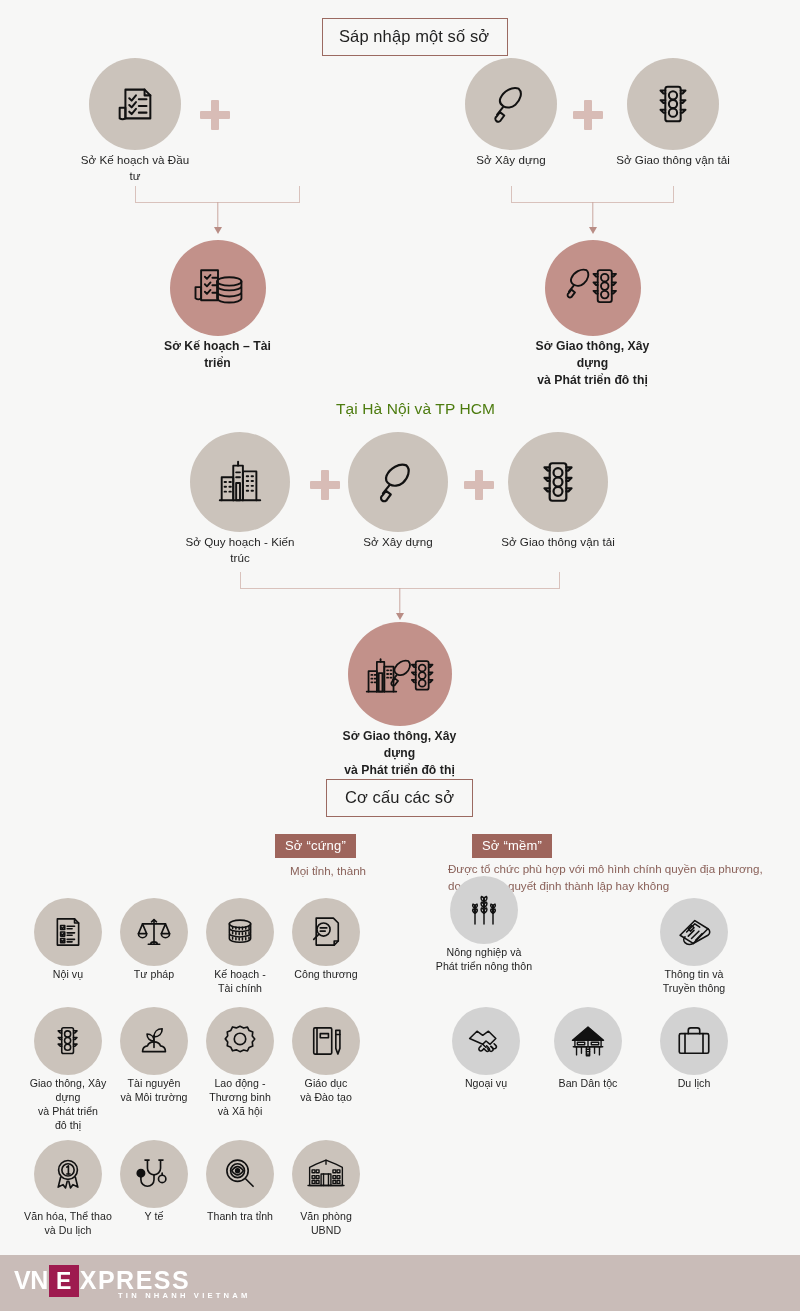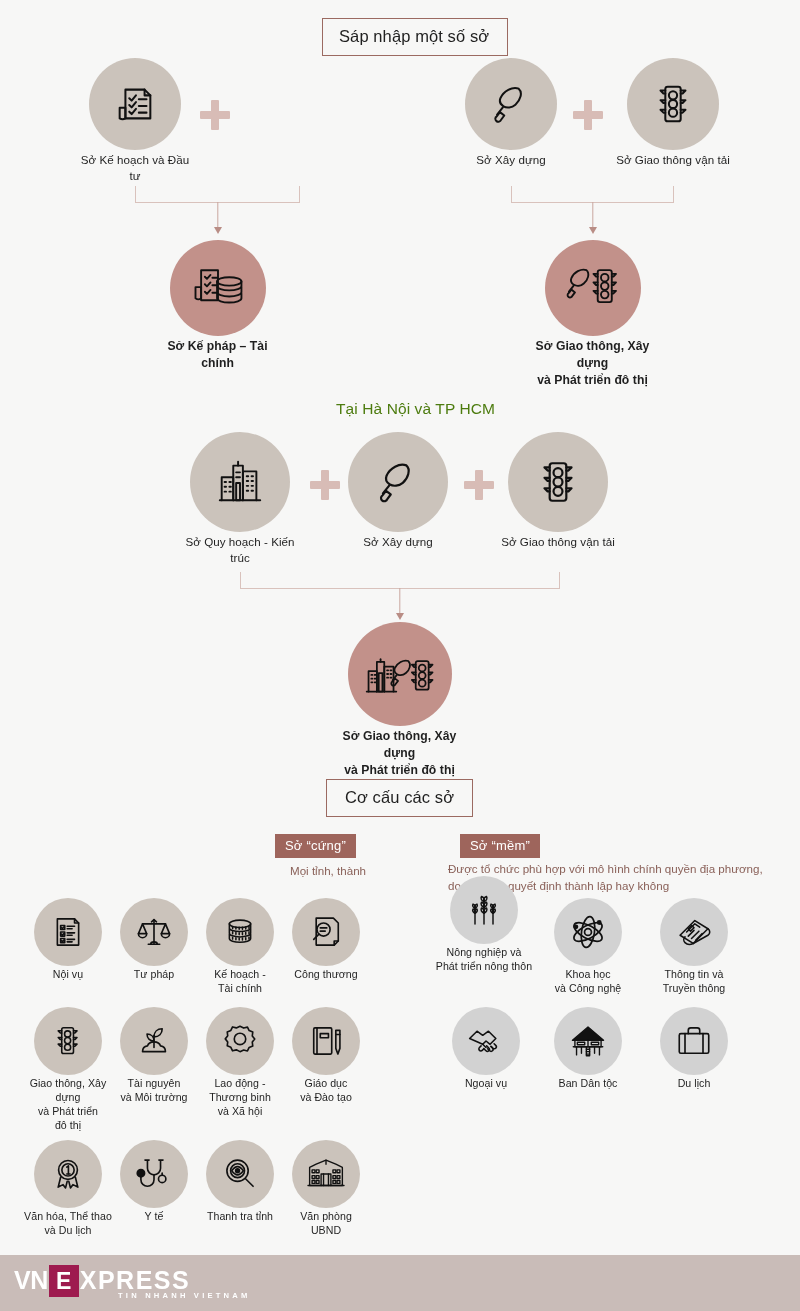--- a/index.html
+++ b/index.html
@@ -179,21 +179,21 @@
         <path d="M18 23l2.2 2.2L24 21"></path>
           <path d="M26 24h5"></path>
         <path d="M18 31l2.2 2.2L24 29"></path>
           <path d="M26 32h5"></path>
         <ellipse cx="44" cy="20" rx="13" ry="4.5"></ellipse>
         <path d="M31 20v5c0 2.5 5.8 4.5 13 4.5S57 27.5 57 25v-5"></path>
         <path d="M31 26.5v5c0 2.5 5.8 4.5 13 4.5S57 34 57 31.5v-5"></path>
         <path d="M31 33v5c0 2.5 5.8 4.5 13 4.5S57 40.5 57 38v-5"></path>
       </svg>
     </div>
-    <div class="caption bold">Sở Kế pháp –  Tài chính</div>
+    <div class="caption bold">Sở Kế hoạch –  Tài triển</div>
   </div>
 
   <div class="node" style="left:455px; top:58px; width:112px;">
     <div class="circ taupe" style="width:92px;height:92px;">
       <svg width="48" height="48" viewBox="0 0 50 50" fill="none" stroke="#111" stroke-width="2.1" stroke-linecap="round" stroke-linejoin="round">
         <path d="M33 9c-6.5-2.5-16 2.5-19 10-1.4 3.5.2 6.6 3.2 8.4 3.4 2 8.6 1.6 12.4-1.6C34.6 21.4 37.6 13 33 9z"></path>
         <path d="M16.5 28.5l-6 7.5"></path>
         <path d="M13.5 33.5l-3.4 4.3a3.1 3.1 0 1 0 4.6 3.6l3.3-4.4z"></path>
       </svg>
     </div>
@@ -322,21 +322,21 @@
     </div>
     <div class="caption bold">Sở Giao thông, Xây dựng
 và Phát triển đô thị</div>
   </div>
 
   <div class="title-box" style="left:326px; top:779px;">Cơ cấu các sở</div>
 
   <div class="badge" style="left:275px; top:834px;">Sở “cứng”</div>
   <div class="badge-sub" style="left:290px; top:863px;">Mọi tỉnh, thành</div>
 
-  <div class="badge" style="left:460px; top:834px;">Sở “mềm”</div>
+  <div class="badge" style="left:472px; top:834px;">Sở “mềm”</div>
   <div class="badge-sub" style="left:448px; top:861px;">Được tổ chức phù hợp với mô hình chính quyền địa phương,
 do cấp tỉnh quyết định thành lập hay không</div>
 
   <div class="node" style="left:22px; top:898px; width:92px;">
     <div class="circ taupe" style="width:68px;height:68px;">
       <svg width="36" height="36" viewBox="0 0 44 44" fill="none" stroke="#111" stroke-width="2" stroke-linecap="round" stroke-linejoin="round">
         <path d="M9 6h21l5 5v27H9z"></path>
           <path d="M30 6v5h5"></path>
         <rect x="13" y="14" width="5" height="5"></rect>
           <path d="M14 16.5l1.3 1.3 2-2.2"></path>
@@ -538,34 +538,20 @@
         <path d="M33 21c-2.4-1.2-3.6-3.2-2.4-5.2 2 .8 3.2 2.8 2.4 5.2z"></path>
         <path d="M33 21c2.4-1.2 3.6-3.2 2.4-5.2-2 .8-3.2 2.8-2.4 5.2z"></path>
         <path d="M33 27c-2.4-1.2-3.6-3.2-2.4-5.2 2 .8 3.2 2.8 2.4 5.2z"></path>
         <path d="M33 27c2.4-1.2 3.6-3.2 2.4-5.2-2 .8-3.2 2.8-2.4 5.2z"></path>
       </svg>
     </div>
     <div class="caption sm">Nông nghiệp và
 Phát triển nông thôn</div>
   </div>
 
-  <div class="node" style="left:542px; top:898px; width:92px;">
-    <div class="circ gray" style="width:68px;height:68px;">
-      <svg width="38" height="38" viewBox="0 0 44 44" fill="none" stroke="#111" stroke-width="2" stroke-linecap="round" stroke-linejoin="round">
-        <circle cx="22" cy="22" r="4"></circle>
-        <ellipse cx="22" cy="22" rx="18" ry="7.5" transform="rotate(28 22 22)"></ellipse>
-        <ellipse cx="22" cy="22" rx="18" ry="7.5" transform="rotate(-28 22 22)"></ellipse>
-        <ellipse cx="22" cy="22" rx="7.5" ry="18" transform="rotate(8 22 22)"></ellipse>
-        <circle cx="8" cy="16" r="1.8" fill="#111"></circle>
-        <circle cx="35" cy="11" r="1.8" fill="#111"></circle>
-      </svg>
-    </div>
-    <div class="caption sm">Khoa học
-và Công nghệ</div>
-  </div>
 
   <div class="node" style="left:648px; top:898px; width:92px;">
     <div class="circ gray" style="width:68px;height:68px;">
       <svg width="38" height="36" viewBox="0 0 46 44" fill="none" stroke="#111" stroke-width="1.9" stroke-linecap="round" stroke-linejoin="round">
         <path d="M6 26L24 8l16 10-18 18z"></path>
         <path d="M22 36c-4 2-8 1-10-1s-2-5 0-7"></path>
         <path d="M40 18c3 2 3 6 0 8l-18 10"></path>
         <path d="M14 22l10-10 6 4"></path>
         <path d="M16 27l7-7M20 30l9-9M25 32l8-8"></path>
         <rect x="16.5" y="15.5" width="6" height="4" transform="rotate(-45 19.5 17.5)"></rect>

